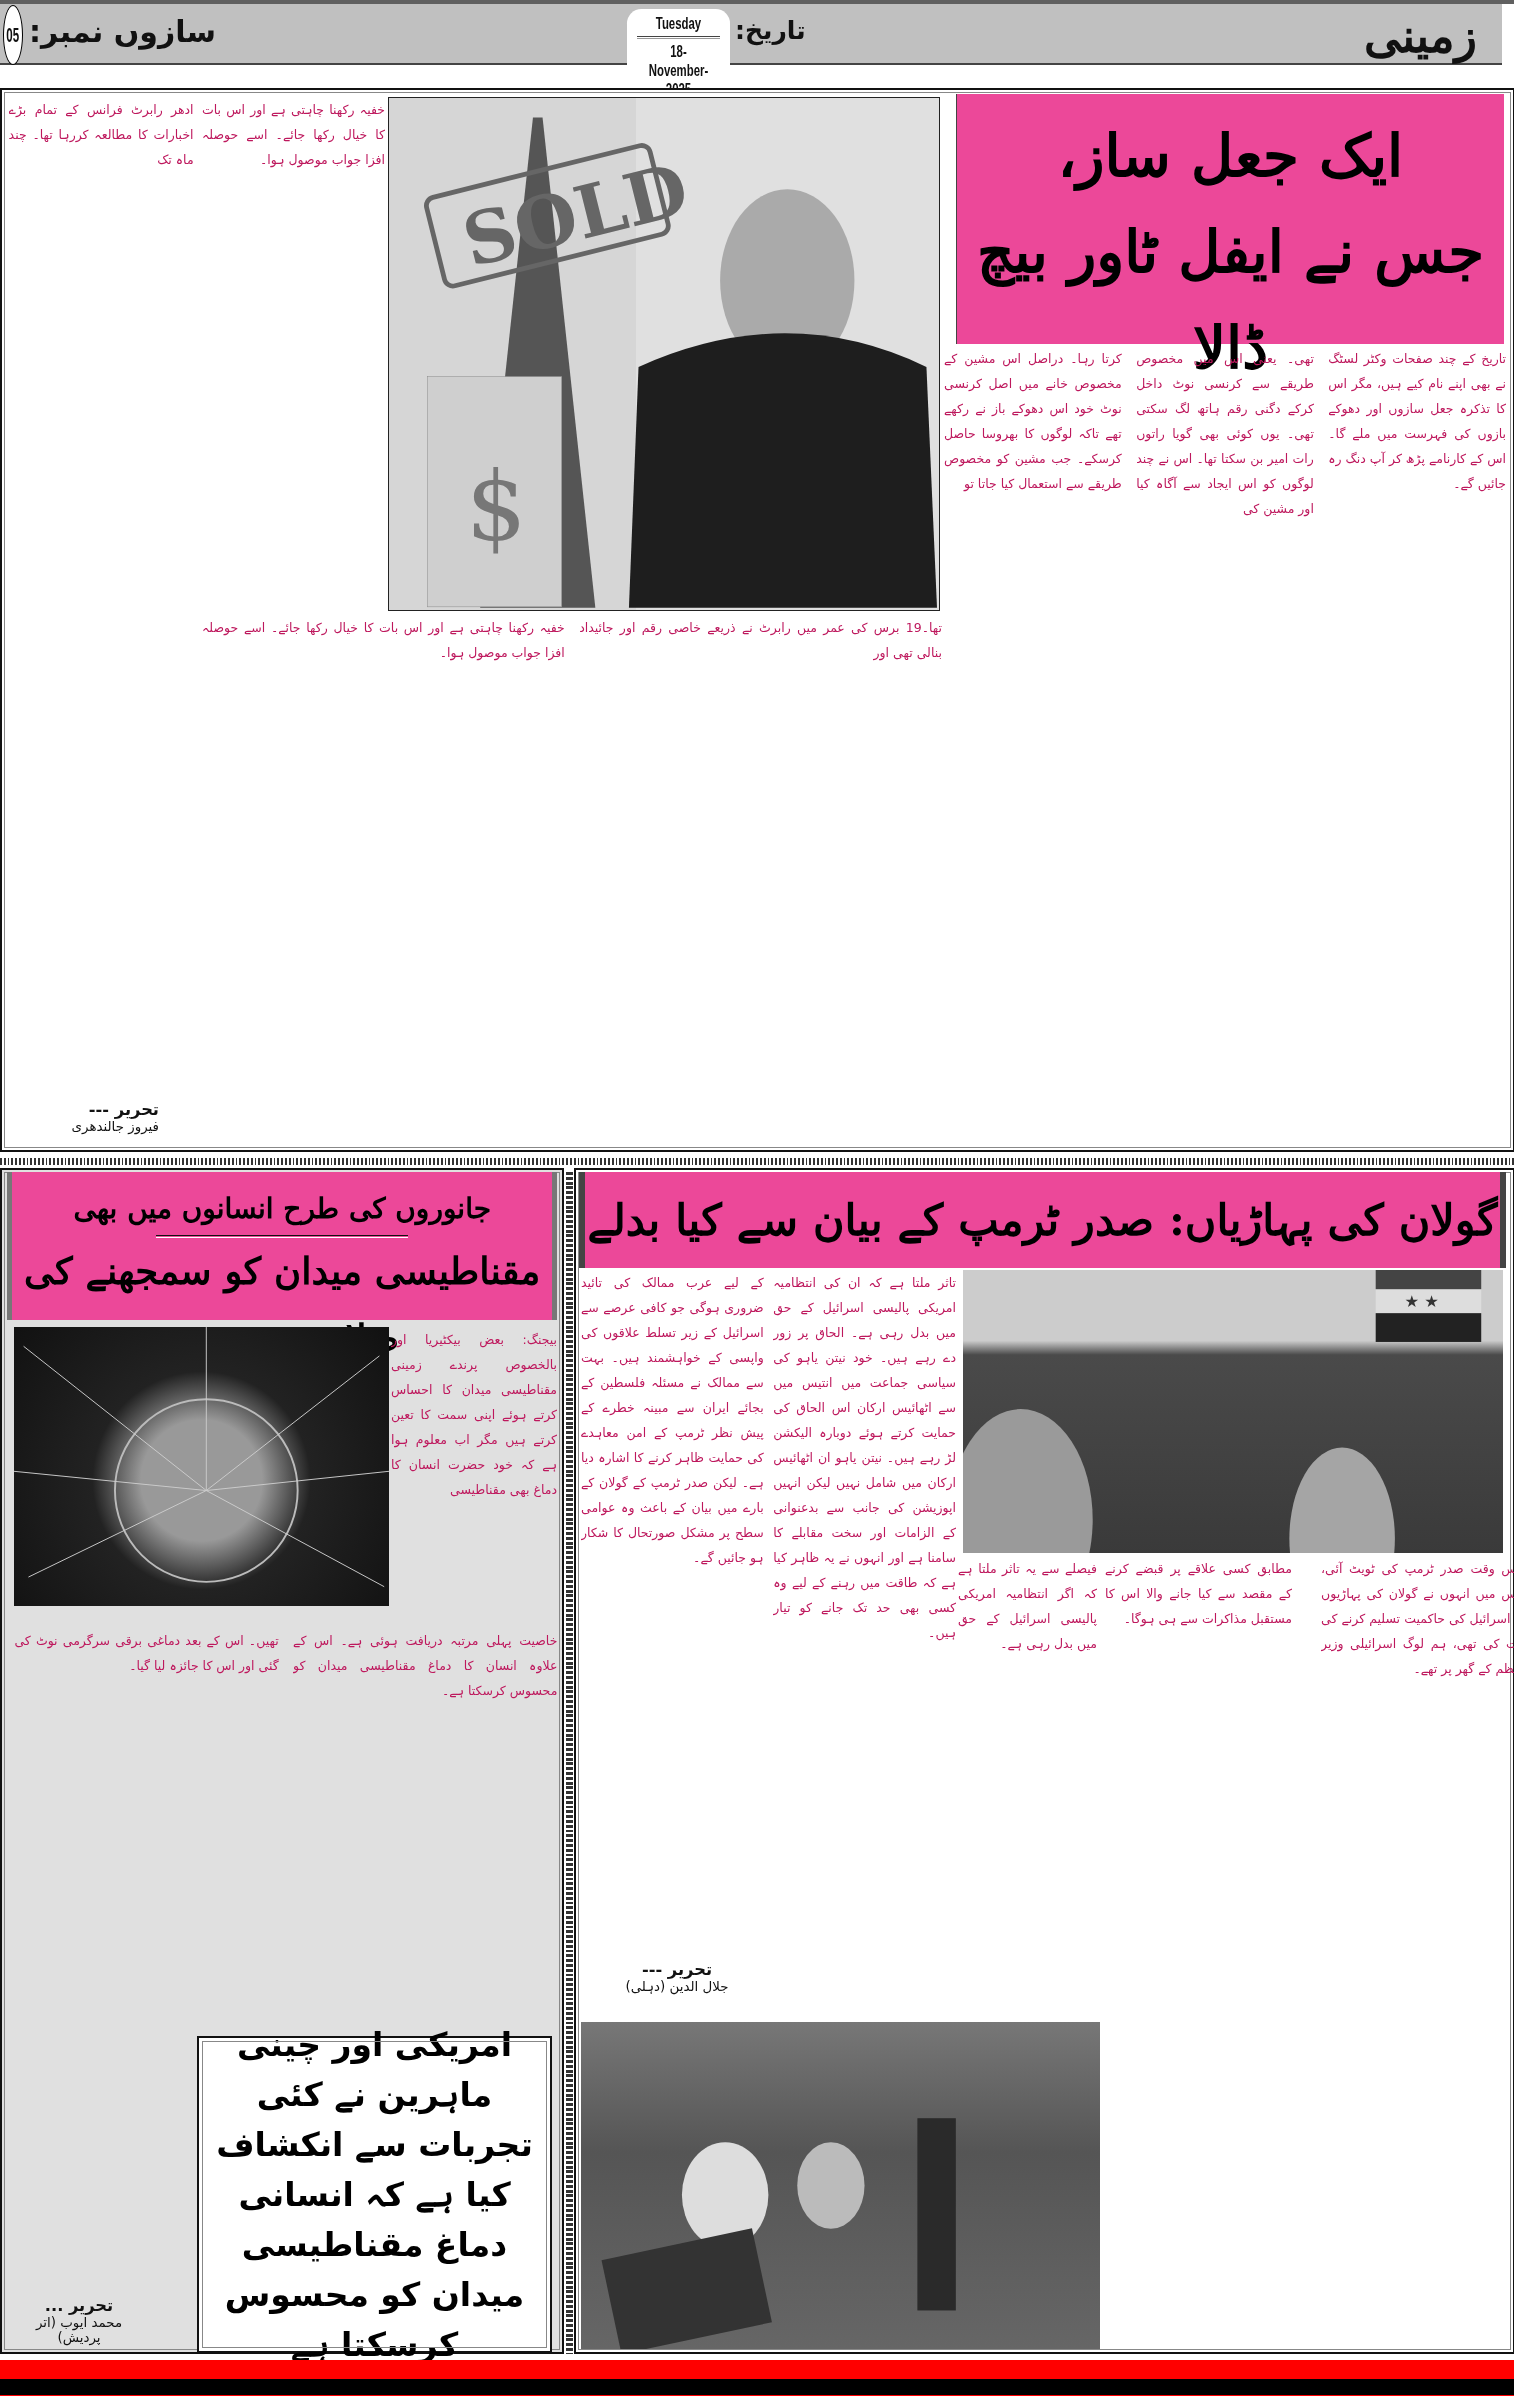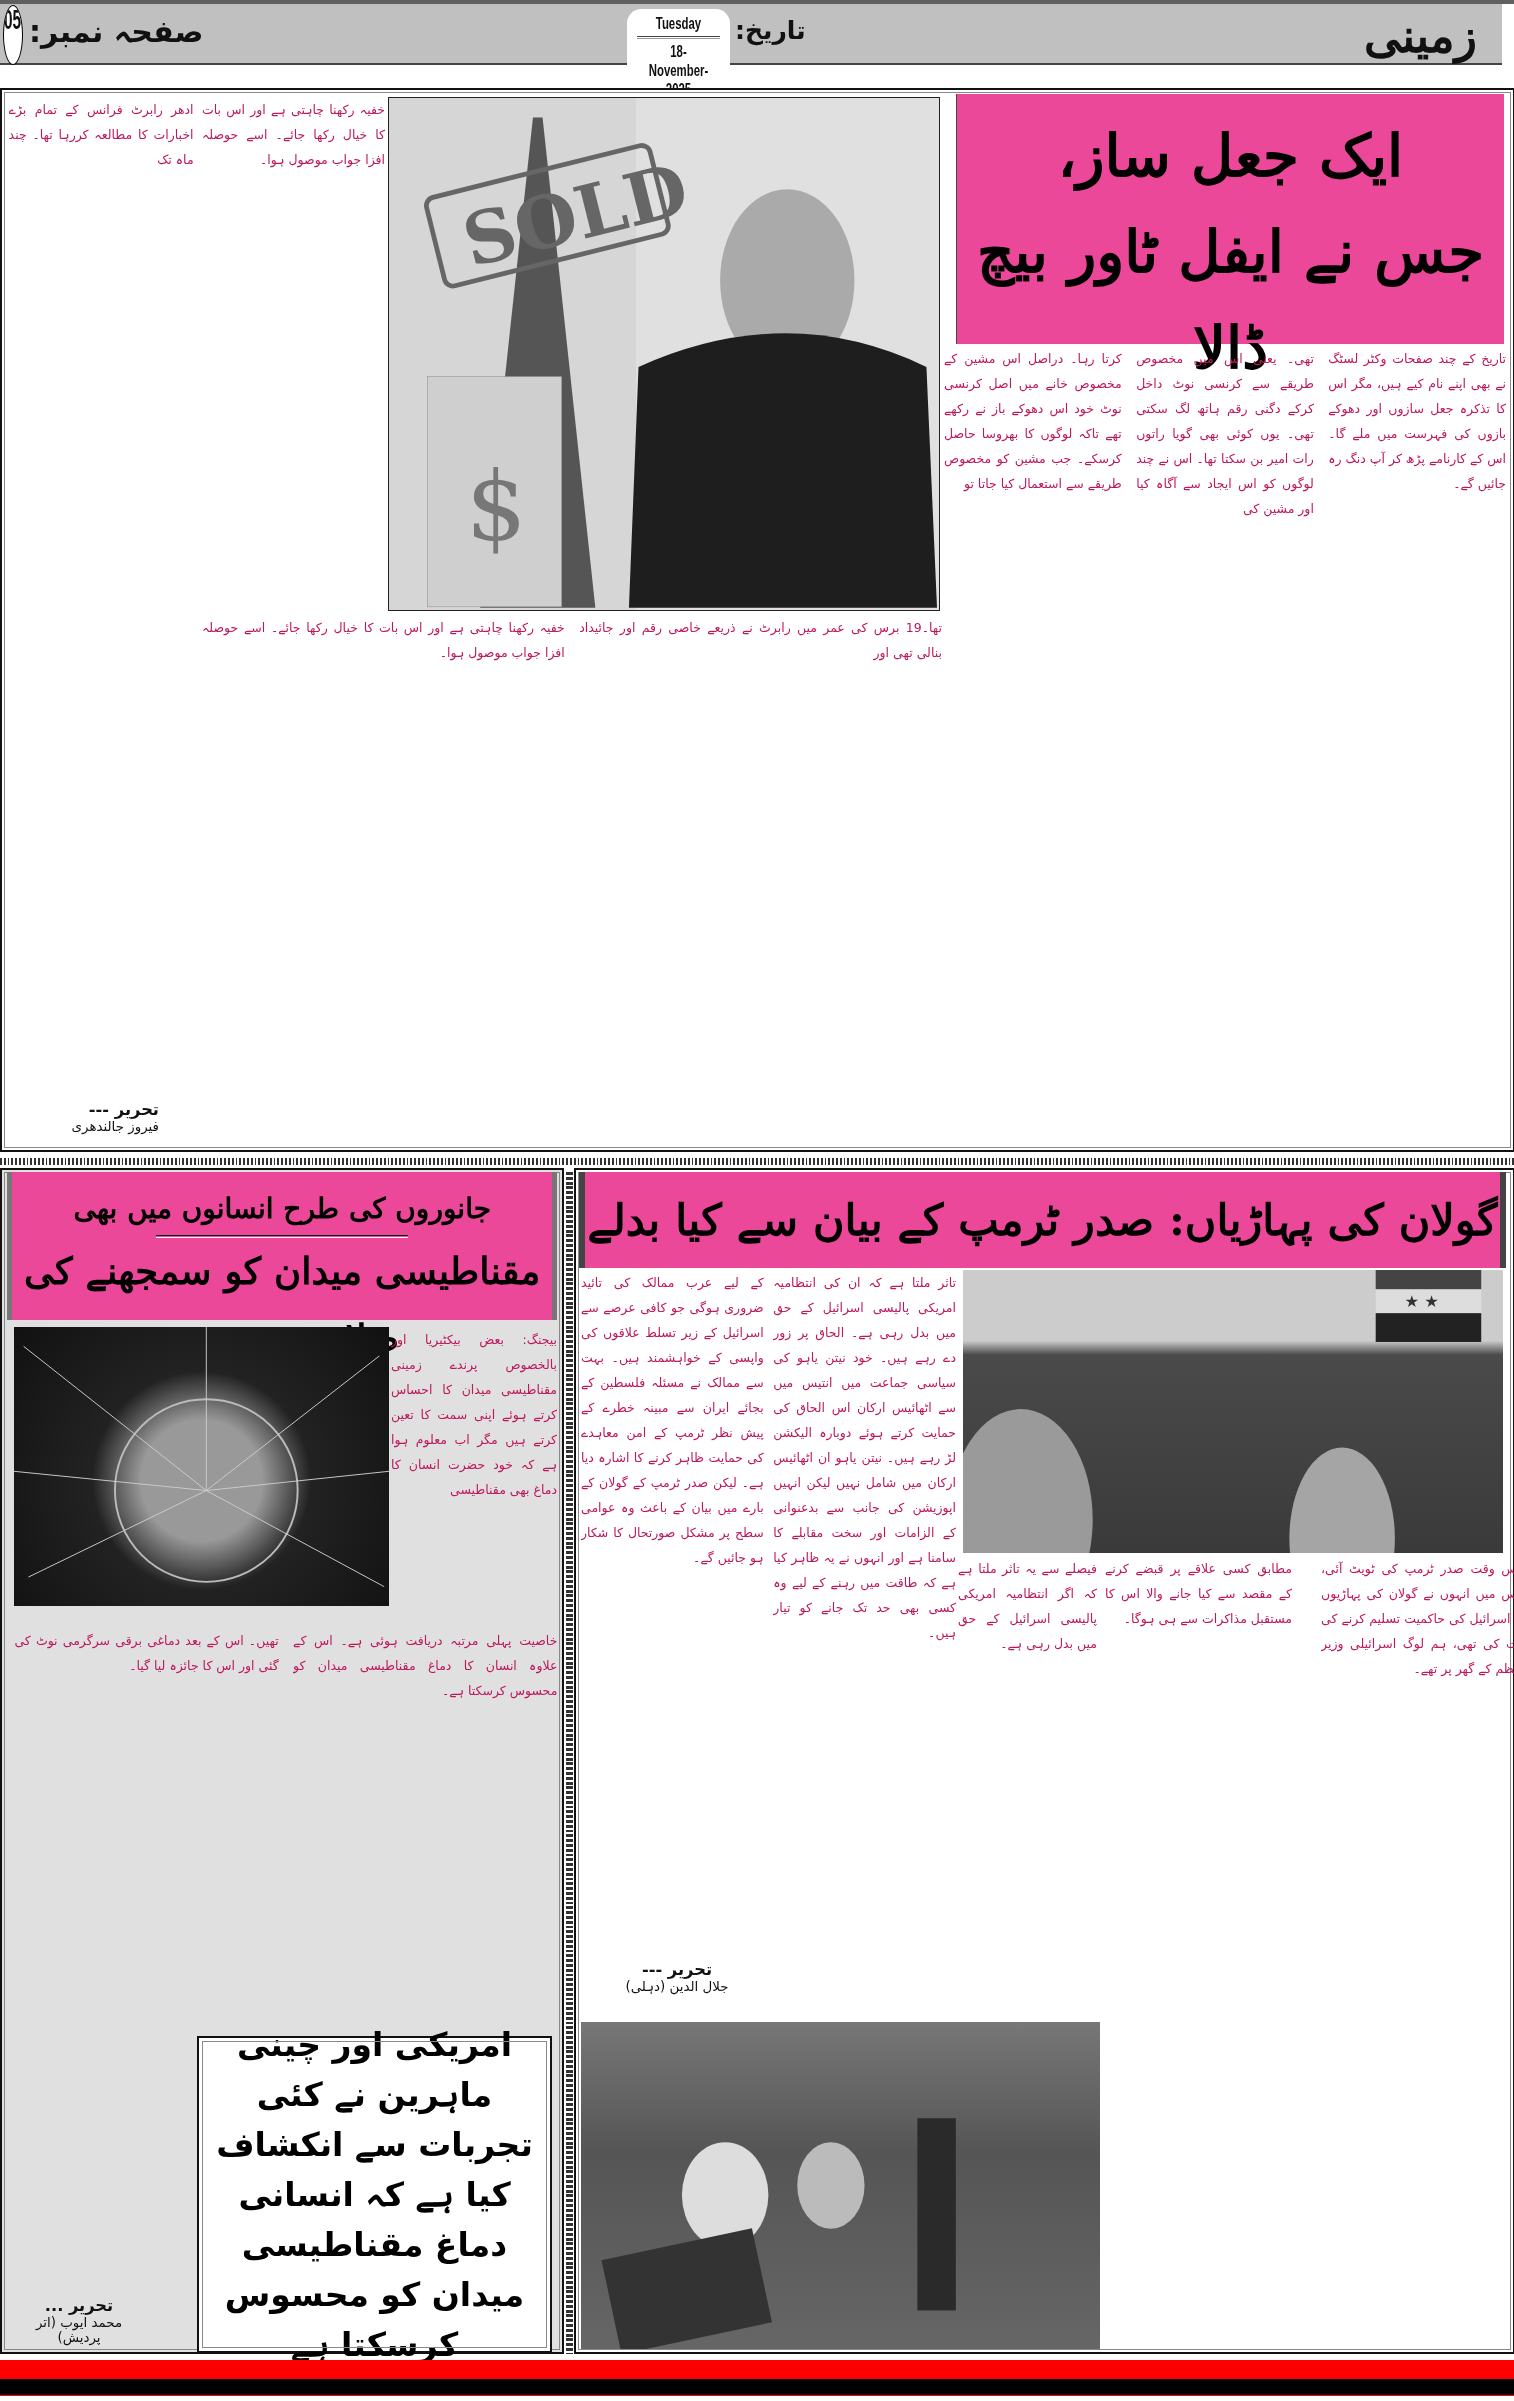--- a/index.html
+++ b/index.html
@@ -2,21 +2,21 @@
 <html style="font-size:7.7px"><head>
 <meta charset="utf-8">
 <style>
   *{box-sizing:border-box;margin:0;padding:0}
   html,body{width:1515px;height:2401px;background:#fff;overflow:hidden}
   body{font-family:"DejaVu Sans",sans-serif;color:#111;position:relative}
   .abs{position:absolute}
   
   #topbar{left:0;top:0;width:1515px;height:3.8px;background:#606060}
   #masthead{left:0;top:3.8px;width:1502px;height:61px;background:#c0c0c0;border-bottom:2.9px solid #444}
-  #pagenum-circle{left:2.9px;top:4.8px;width:20px;height:60px;border:1.4px solid #000;border-radius:50%;background:#fff;display:flex;align-items:flex-start;justify-content:center;font-family:"Liberation Sans",sans-serif;font-weight:bold;font-size:28px;line-height:1;writing-mode:horizontal-tb;overflow:hidden}
+  #pagenum-circle{left:2.9px;top:4.8px;width:20px;height:60px;border:1.4px solid #000;border-radius:50%;background:#fff;display:flex;align-items:center;justify-content:center;font-family:"Liberation Sans",sans-serif;font-weight:bold;font-size:21px;line-height:1;writing-mode:horizontal-tb;overflow:hidden}
   #pagenum-circle span{transform:scaleX(.55);display:inline-block}
   #pagenum-label{left:29px;top:14.4px;font-size:30px;font-weight:bold;direction:rtl}
   #datebox{left:627px;top:8.6px;width:103px;height:57px;background:#fff;border-radius:14.4px 14.4px 0 0;text-align:center;font-family:"Liberation Sans",sans-serif;font-weight:bold}
   #datebox .day{font-size:16.3px;margin-top:5.8px;transform:scaleX(.7)}
   #datebox .rule{margin:2.9px 9.6px;border-top:1px solid #444;border-bottom:0.5px solid #999;height:2.4px}
   #datebox .date{font-size:16.3px;transform:scaleX(.7)}
   #date-label{left:735px;top:16.3px;font-size:25px;font-weight:bold;direction:rtl}
   #logo{left:1364px;top:6.7px;width:144px;height:58px;display:flex;align-items:center;justify-content:flex-end;font-size:46px;font-weight:bold;direction:rtl;font-family:"DejaVu Serif",serif}
   
   .frame{border:2.9px solid #111;outline:1px solid #888;outline-offset:-5.8px;background:#fff}
@@ -32,21 +32,21 @@
   #footer-black{left:0;top:2379px;width:1515px;height:17.3px;background:#000;border-bottom:1.9px solid #f00}
 </style>
 </head>
 <body>
 
 <div class="abs" id="topbar"></div>
 <div class="abs" id="masthead"></div>
 <div class="abs" id="pagenum-circle">
     <span>05</span>
   </div>
-<div class="abs" id="pagenum-label">صفحہ نمبر:</div>
+<div class="abs" id="pagenum-label">سازوں نمبر:</div>
 <div class="abs" id="datebox">
   <div class="day">Tuesday</div>
   <div class="rule"></div>
   <div class="date">18-November-2025</div>
 </div>
 <div class="abs" id="date-label">تاریخ:</div>
 <div class="abs" id="logo">زمینی</div>
 
 <div class="abs frame" style="left:0;top:88px;width:1515px;height:1064px"></div>
 <div class="abs gray" style="left:956px;top:94px;width:548px;height:250px;border-left:1.4px solid #444">

